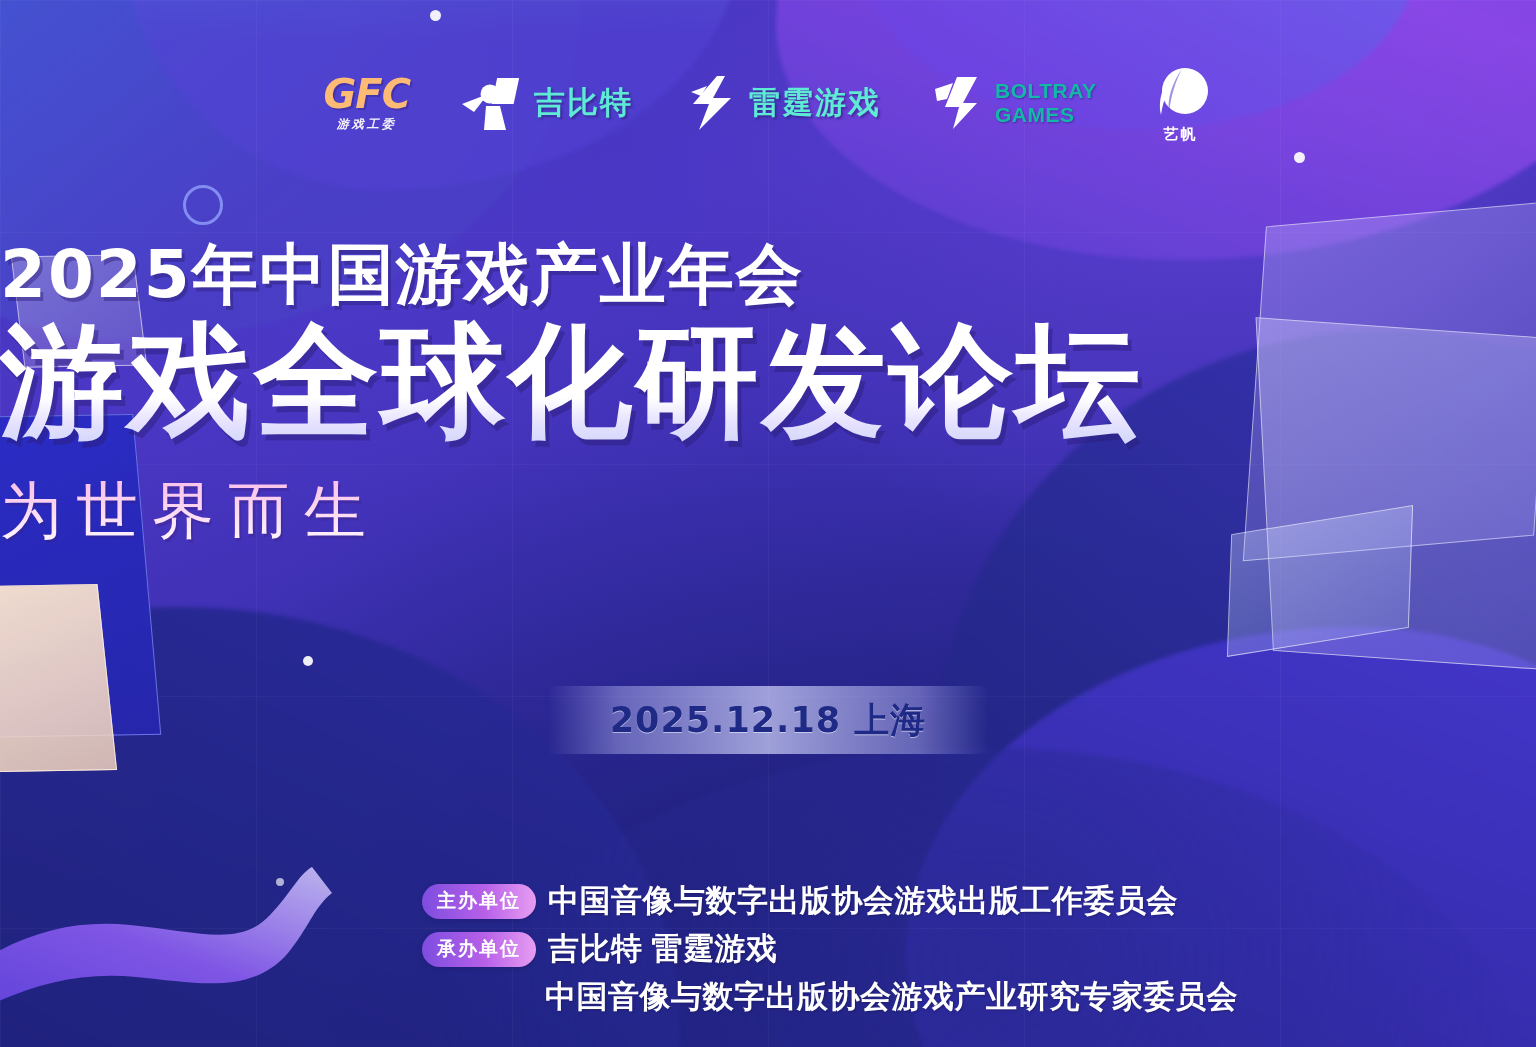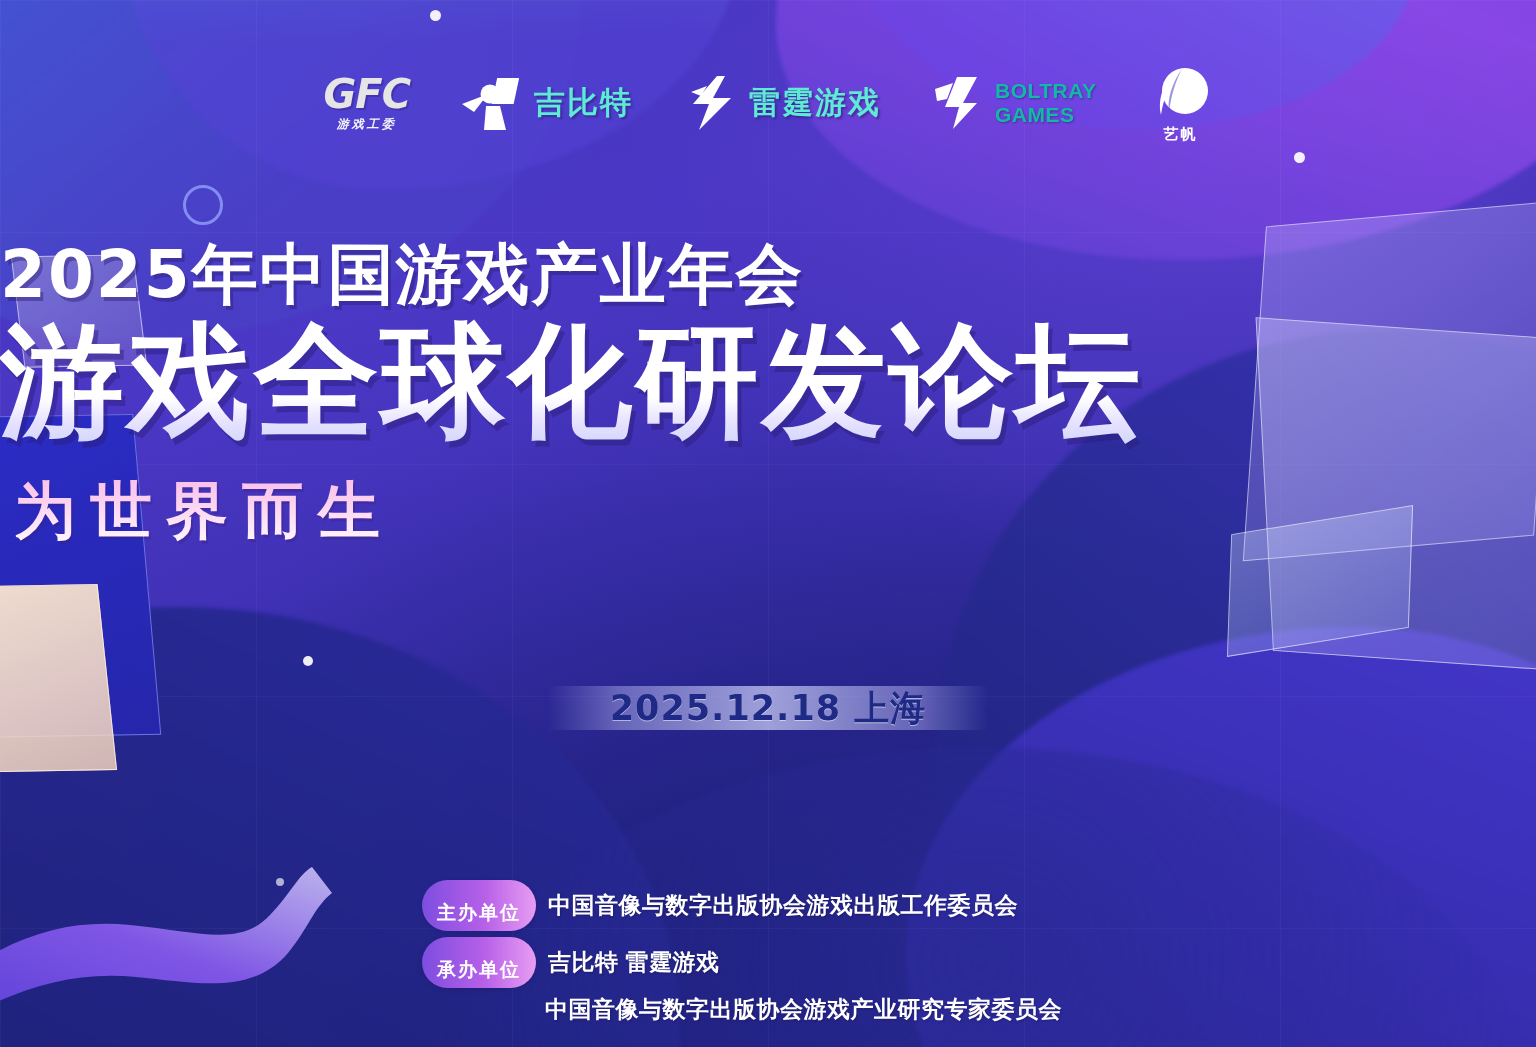--- a/index.html
+++ b/index.html
@@ -182,21 +182,21 @@
   }
   .logo-unit { display: flex; align-items: center; gap: 10px; }
 
   .gfc-wrap { display: flex; flex-direction: column; align-items: center; gap: 2px; }
   .gfc-main {
     font-family: "DejaVu Sans", sans-serif;
     font-weight: 700;
     font-style: italic;
     font-size: 40px;
     letter-spacing: -1px;
-    color: #e5e5e5;
+    color: #fdba74;
     line-height: 1;
     text-shadow: 2px 2px 0 rgba(60,40,150,0.55);
   }
   .gfc-sub {
     font-size: 12px;
     color: #fff;
     letter-spacing: 3px;
     font-weight: 700;
     opacity: .95;
     font-style: italic;
@@ -250,38 +250,37 @@
     -webkit-background-clip: text;
     background-clip: text;
     color: transparent;
     filter: drop-shadow(4px 6px 0 rgba(42,28,118,0.45));
   }
 
   .tagline {
     margin-top: 22px;
     font-family: "DejaVu Sans Mono", monospace;
     font-size: 62px;
-    font-weight: 700;
+    font-weight: 400;
     letter-spacing: 14px;
-    padding-left: 14px;
     background: linear-gradient(180deg, #f9b9e8 0%, #fbd2f0 40%, #ffffff 100%);
     -webkit-background-clip: text;
     background-clip: text;
     color: transparent;
     filter: drop-shadow(2px 3px 0 rgba(60,30,120,0.3));
   }
 
   
   .date-bar {
     position: absolute;
     top: 686px;
     left: 50%;
     transform: translateX(-50%);
     width: 440px;
-    height: 44px;
+    height: 68px;
     display: flex;
     align-items: center;
     justify-content: center;
     background: linear-gradient(90deg,
         rgba(150,150,235,0) 0%,
         rgba(178,180,240,0.45) 16%,
         rgba(205,208,248,0.72) 50%,
         rgba(178,180,240,0.45) 84%,
         rgba(150,150,235,0) 100%);
     z-index: 30;
@@ -303,33 +302,33 @@
     z-index: 30;
     display: flex;
     flex-direction: column;
     gap: 6px;
   }
   .foot-row { display: flex; align-items: center; gap: 12px; }
   .badge {
     display: inline-flex;
     align-items: center;
     justify-content: center;
-    padding: 20px 15px 5px;
+    padding: 4px 15px 5px;
     border-radius: 999px;
     background: linear-gradient(90deg, #7d4de0 0%, #b760e8 55%, #e79ef2 100%);
     color: #fff;
     font-size: 19px;
     font-weight: 700;
     letter-spacing: 2px;
     white-space: nowrap;
     box-shadow: 0 1px 4px rgba(30,20,90,0.35);
   }
   .foot-text {
     color: #ffffff;
-    font-size: 23px;
+    font-size: 31px;
     font-weight: 600;
     letter-spacing: .5px;
     white-space: nowrap;
     text-shadow: 1px 1px 2px rgba(25,20,80,0.5);
   }
   .foot-indent { padding-left: 123px; }
 </style>
 </head>
 <body>
 

